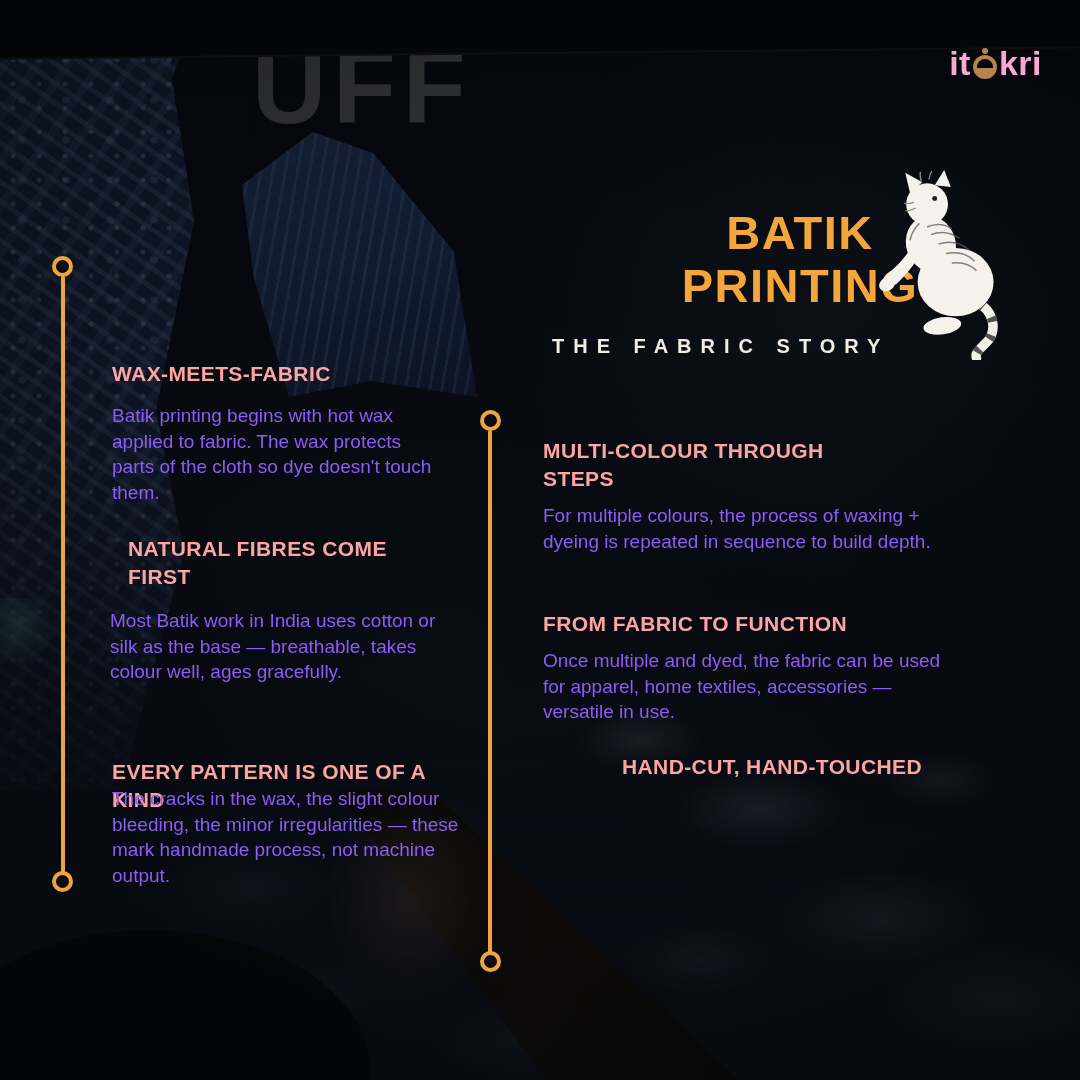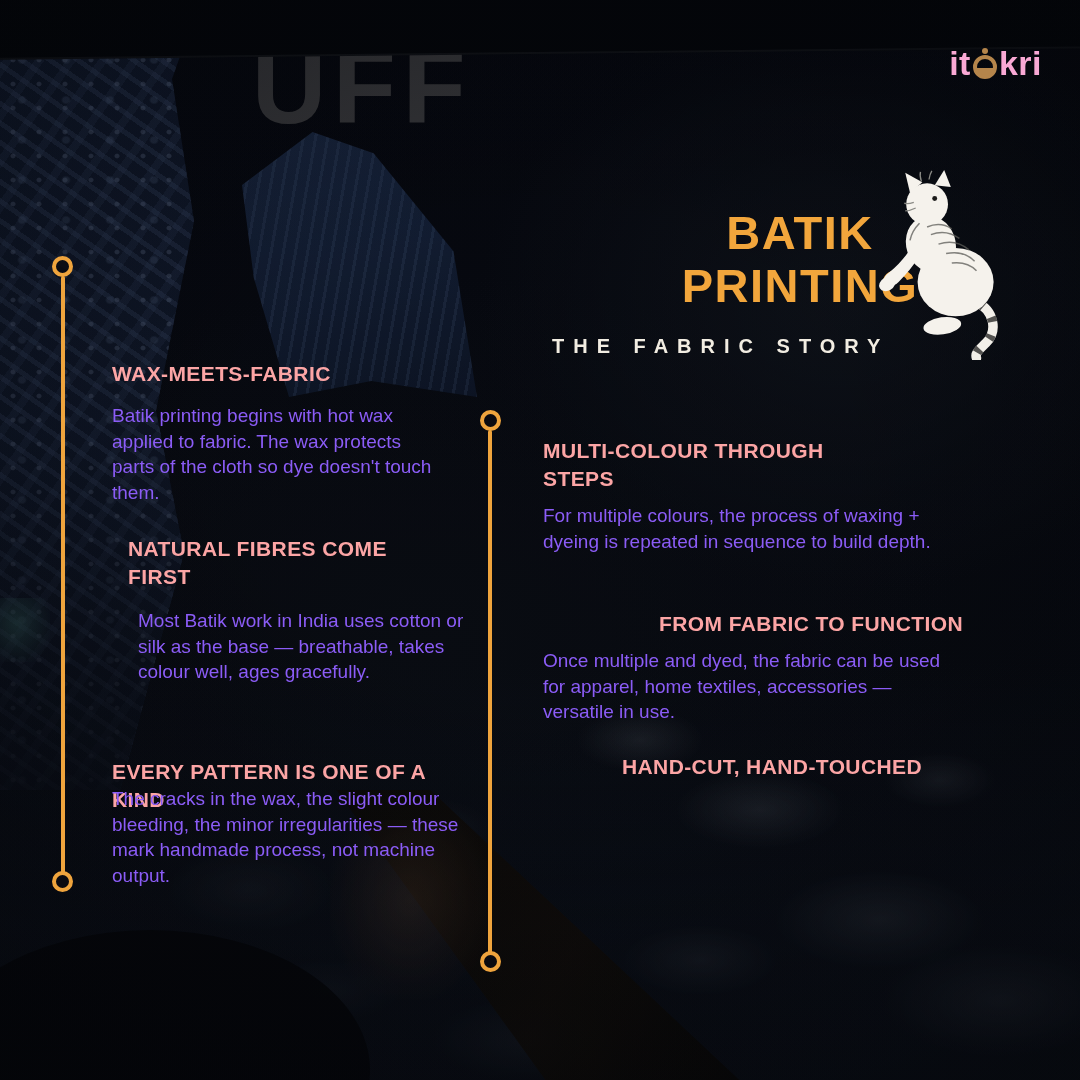--- a/index.html
+++ b/index.html
@@ -84,26 +84,26 @@
   .line-right{left:488px;top:430px;height:524px;}
   .ring-right-top{left:480px;top:410px;}
   .ring-right-bottom{left:480px;top:951px;}
   
   .sec-heading{position:absolute;color:#fca5a5;font-weight:700;font-size:21px;
     letter-spacing:.4px;line-height:28px;}
   .sec-body{position:absolute;color:#8b5cf6;font-weight:400;font-size:19px;line-height:25.5px;}
   .l1h{left:112px;top:360px;width:360px;}
   .l1b{left:112px;top:403px;width:336px;}
   .l2h{left:128px;top:535px;width:295px;}
-  .l2b{left:110px;top:608px;width:352px;margin-left:28px;}
+  .l2b{left:110px;top:608px;width:352px;}
   .l3h{left:112px;top:758px;width:330px;}
   .l3b{left:112px;top:786px;width:372px;}
   .r1h{left:543px;top:437px;width:320px;}
   .r1b{left:543px;top:503px;width:412px;}
-  .r2h{left:543px;top:610px;width:420px;text-align:right;}
+  .r2h{left:543px;top:610px;width:420px;}
   .r2b{left:543px;top:648px;width:424px;}
   .r3h{left:562px;top:753px;width:420px;text-align:center;}
   .r3b{left:543px;top:788px;width:452px;font-size:17.5px;line-height:24px;}
 </style>
 </head>
 <body>
 
 <div class="canvas">
 
   <div class="bg-base"></div>

